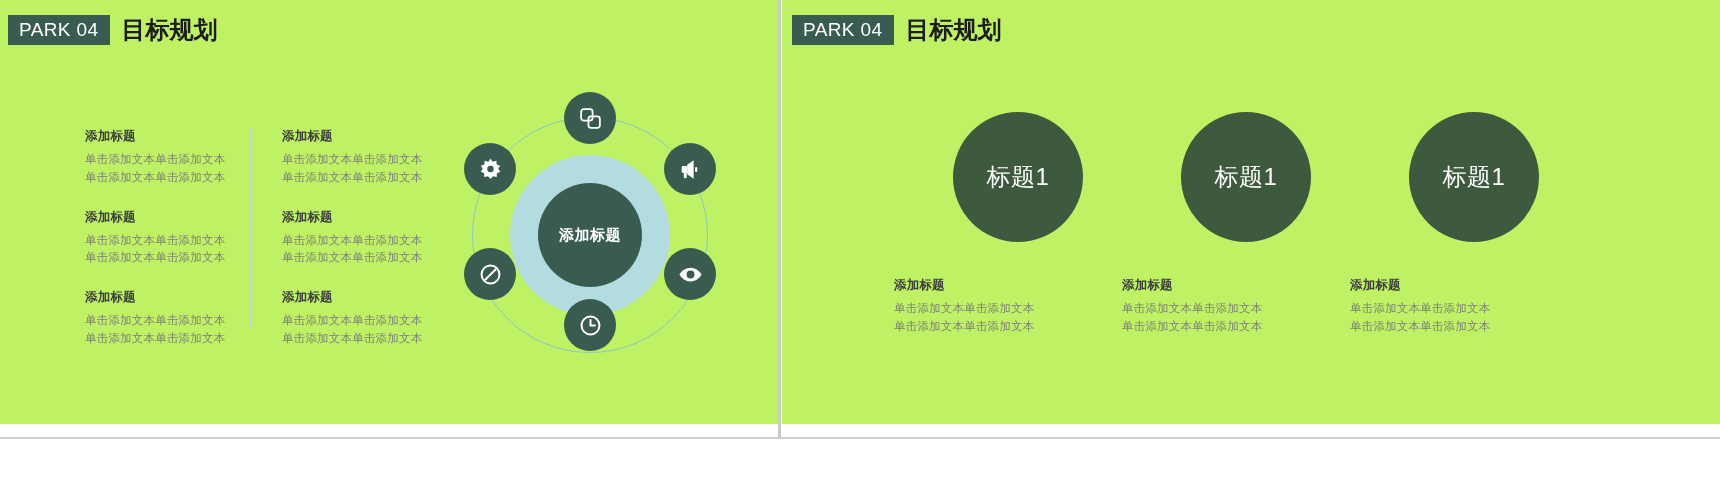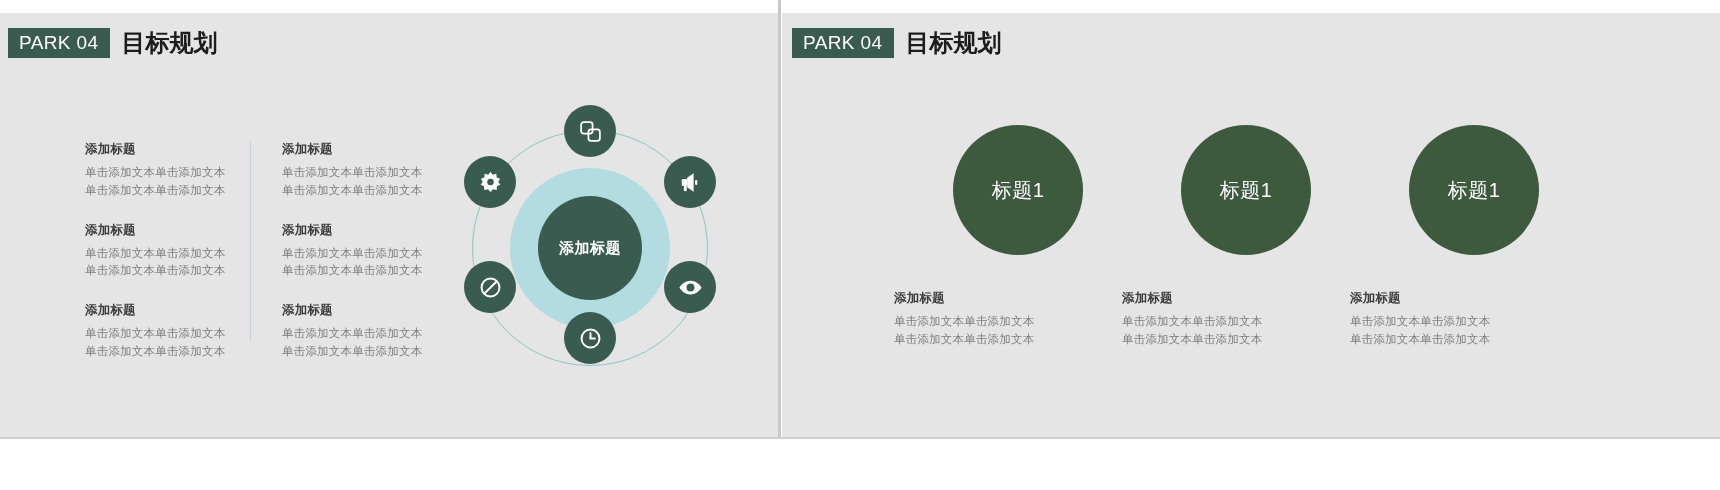--- a/index.html
+++ b/index.html
@@ -5,21 +5,21 @@
   * { margin:0; padding:0; box-sizing:border-box; }
   html,body { width:1720px; height:490px; }
   body {
     font-family:"Liberation Sans", sans-serif;
     background:#ffffff;
     overflow:hidden;
   }
   .canvas { position:relative; width:1720px; height:490px; background:#ffffff; }
 
   
-  .slide { position:absolute; top:13px; height:424px; background:#e5e5e5; }
+  .slide { position:absolute; top:0; height:424px; background:#bef264; }
   .slide-left  { left:0px;   width:778px; }
   .slide-right { left:782px; width:938px; }
 
   .slide-divider {
     position:absolute; left:778px; top:0; width:3px; height:437px;
     background:#c9c9c9;
   }
   .bottom-rule {
     position:absolute; left:0; top:437px; width:1720px; height:2px;
     background:#cfcfcf;
@@ -95,21 +95,21 @@
 
   
   .rc-group { position:absolute; width:248px; }
   .rc-circle {
     width:130px; height:130px; border-radius:50%;
     background:#3d5a3e;
     margin:0 auto;
     display:flex; align-items:center; justify-content:center;
   }
   .rc-circle span {
-    color:#ffffff; font-size:20px; font-weight:500; letter-spacing:0.5px;
+    color:#ffffff; font-size:24px; font-weight:500; letter-spacing:0.5px;
   }
   .rc-caption { margin-top:35px; }
   .rc-title {
     font-size:12.5px; font-weight:700; color:#3c3c3c;
     margin-bottom:6px; letter-spacing:0.2px;
   }
   .rc-body {
     font-size:11.5px; color:#7d7d7d; line-height:1.55; letter-spacing:0.2px;
   }
 </style>

